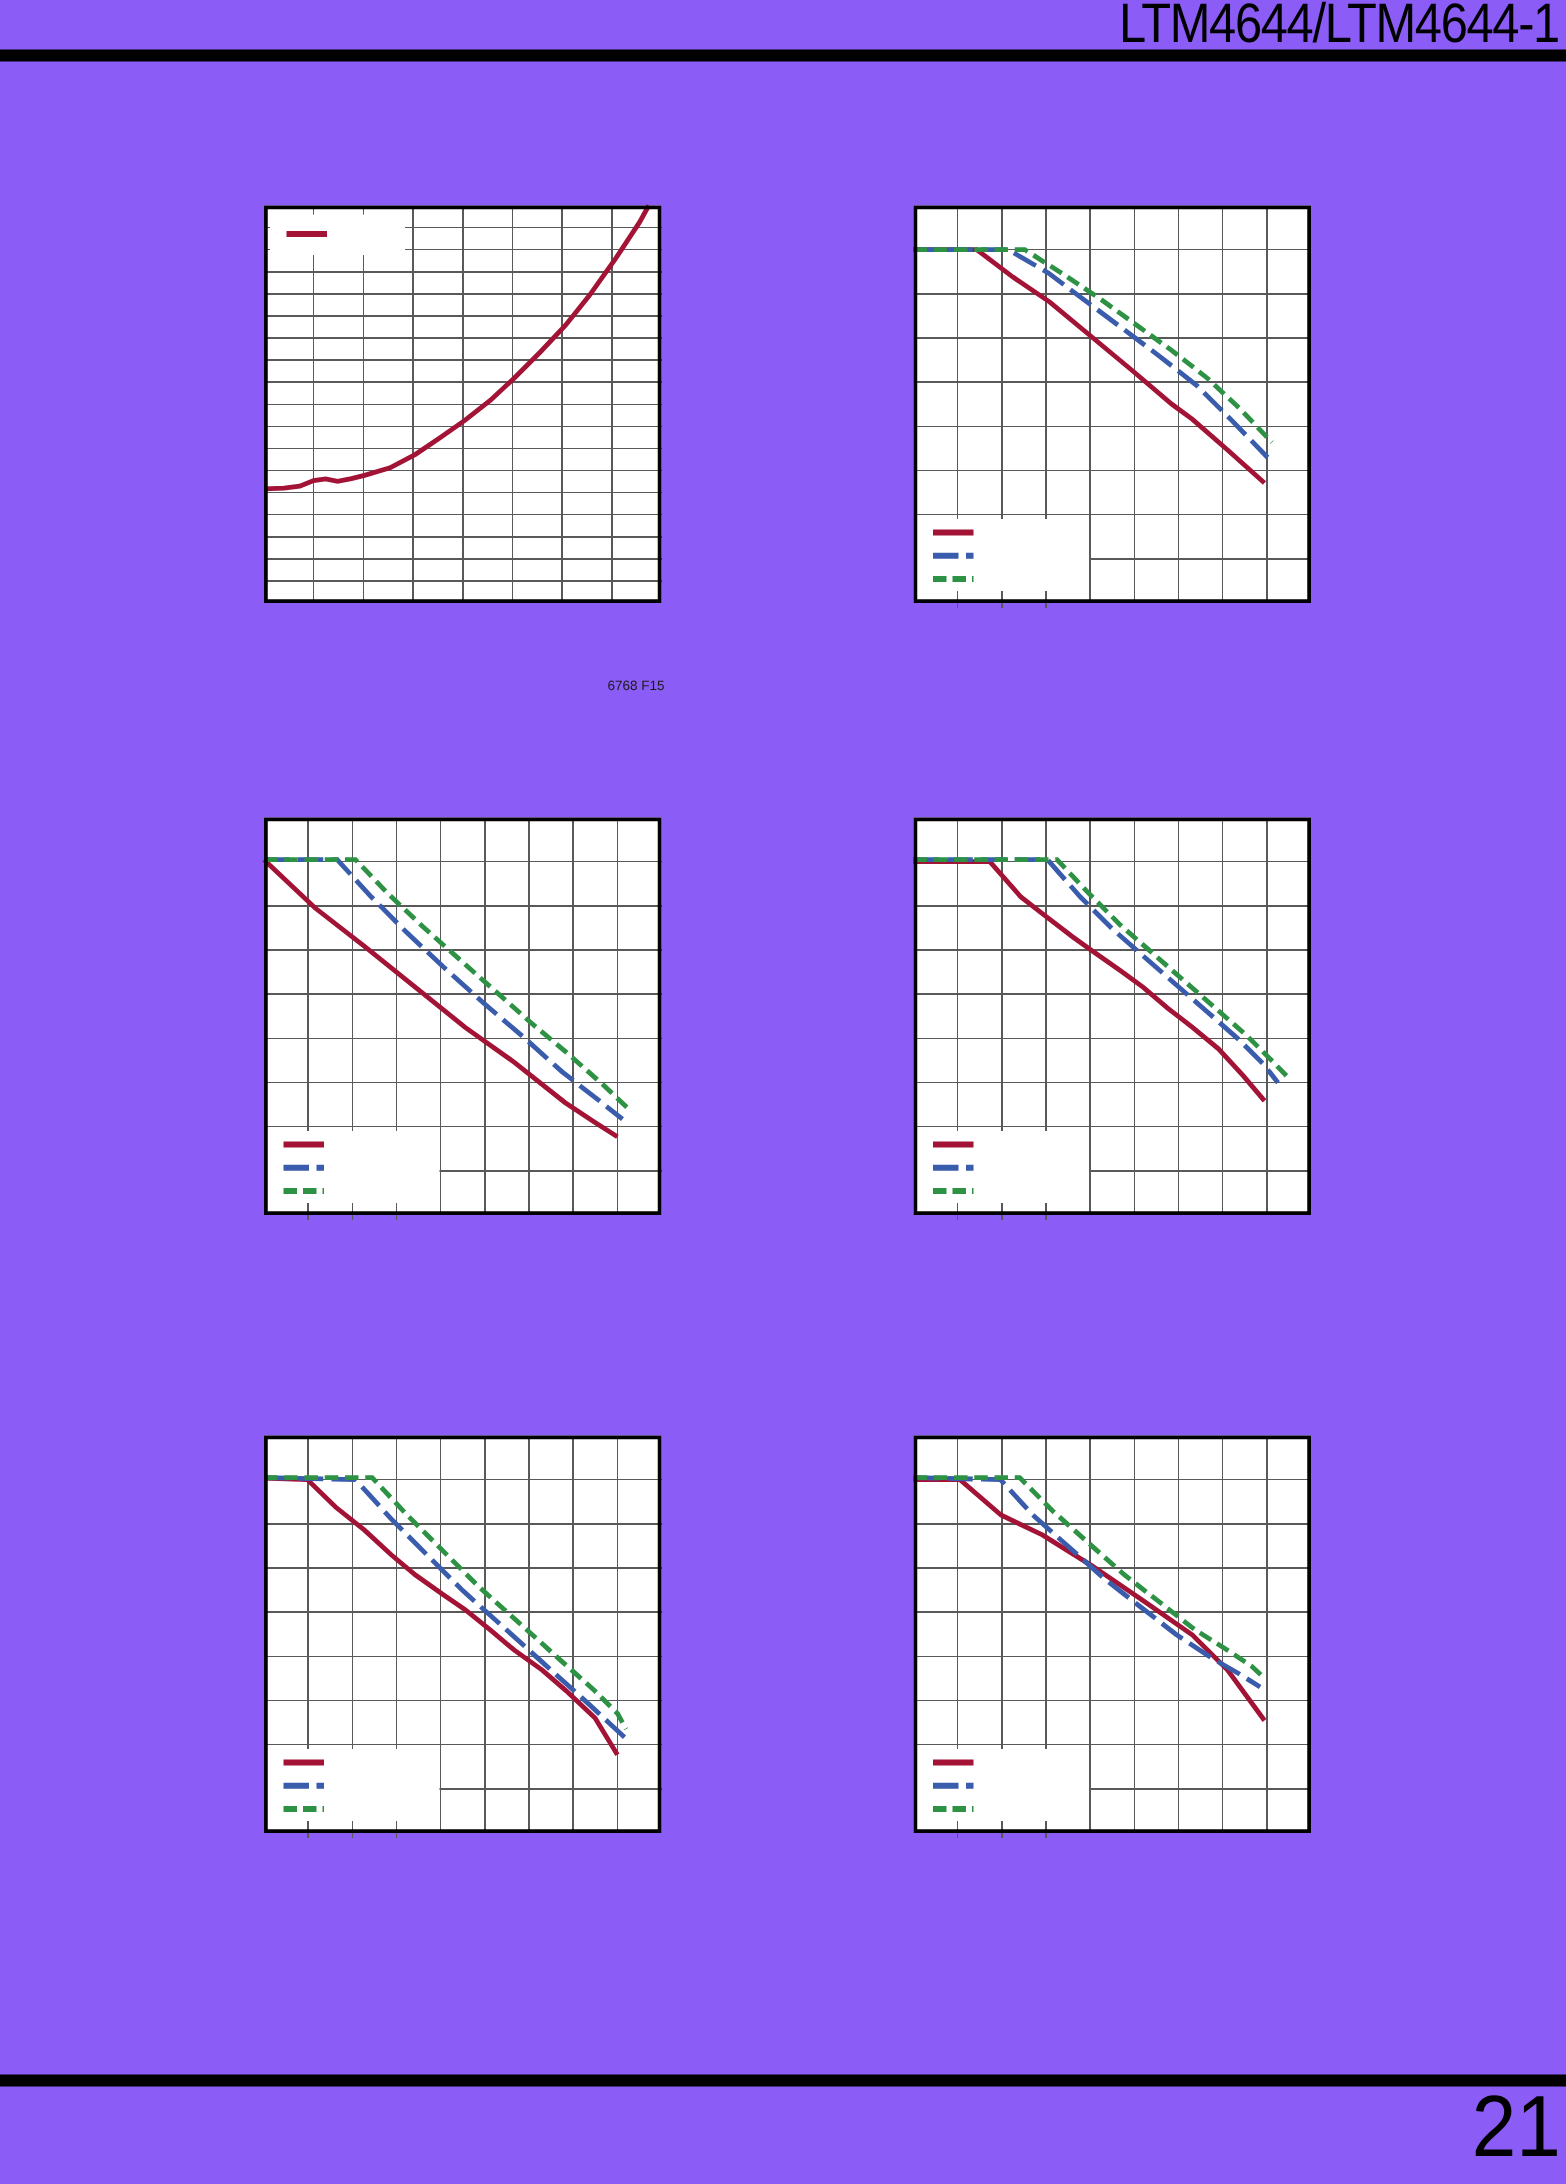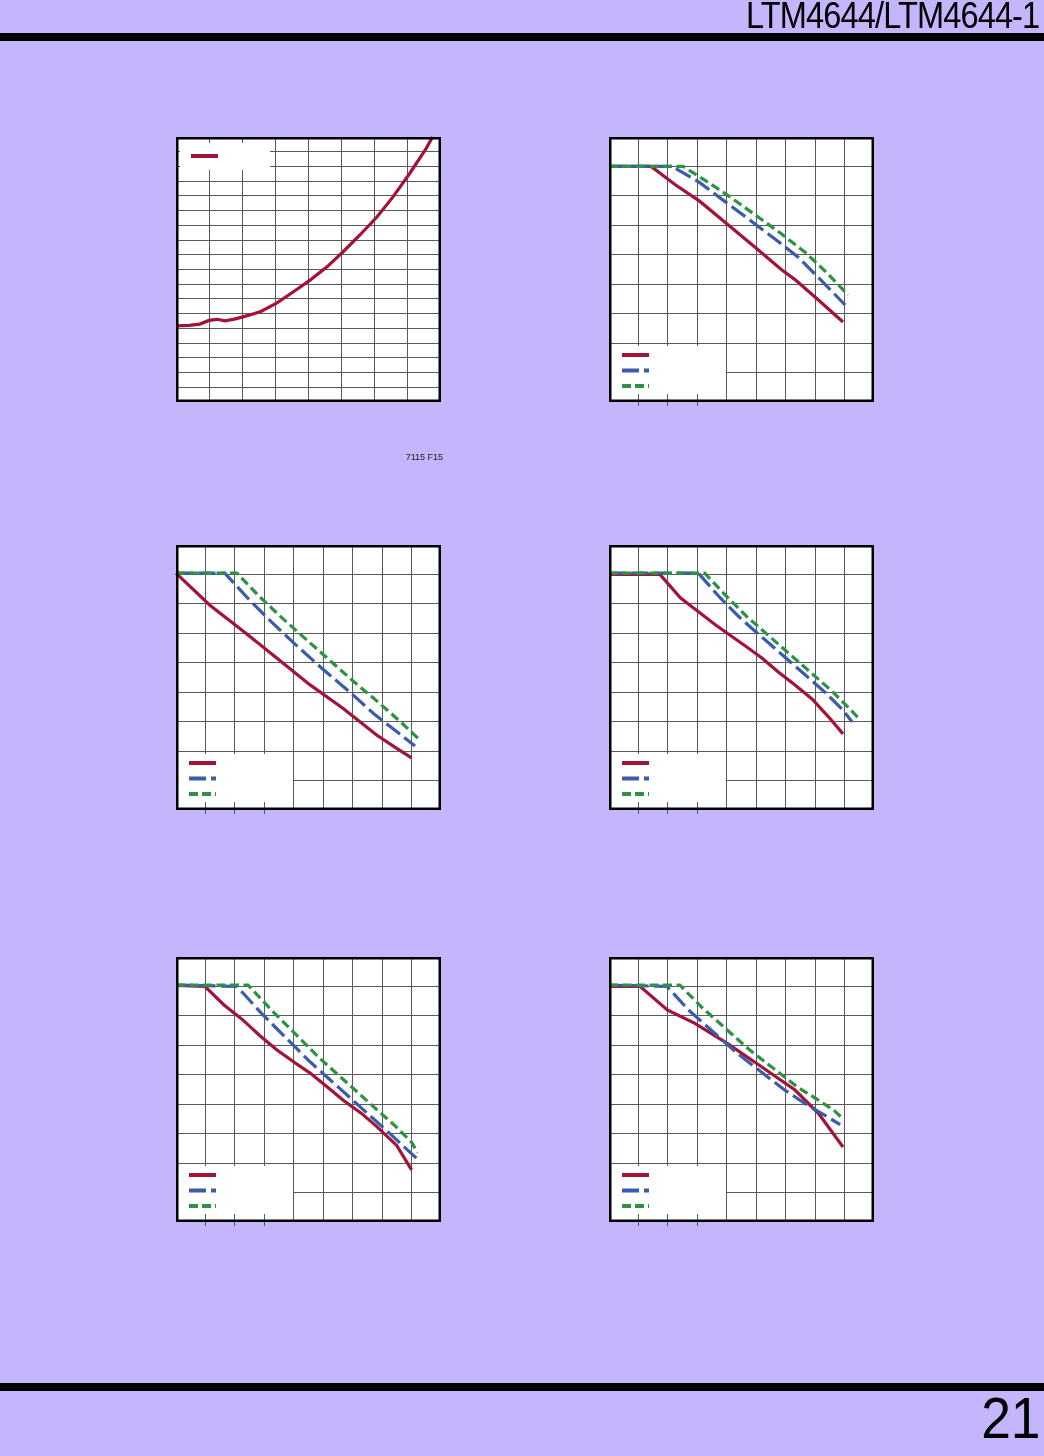--- a/index.html
+++ b/index.html
@@ -1,17 +1,17 @@
 <!DOCTYPE html>
 <html><head>
 <meta charset="utf-8">
 <style>
   html,body{margin:0;padding:0;background:#ffffff;}
   .page{
-    position:relative;width:1044px;height:1456px;background:#c4b5fd;
+    position:relative;width:1044px;height:1456px;background:#8b5cf6;
     font-family:"Liberation Sans",sans-serif;overflow:hidden;
   }
   .rule{position:absolute;left:0;width:1044px;background:#000000;}
   .rule-top{top:33px;height:8px;}
   .rule-bottom{top:1383px;height:8px;}
   .header-title{
     position:absolute;top:-5px;right:5px;margin:0;
     font-size:37px;font-weight:400;color:#000000;letter-spacing:-1px;
     transform:scaleX(0.88);transform-origin:100% 0;white-space:nowrap;
   }
@@ -111,21 +111,21 @@
         <path d="M0.0 29.4 L42.1 29.4 L66.3 47.7 L90.9 64.4 L119.3 88.0 L145.8 110.0 L172.3 132.5 L186.0 142.6 L209.4 163.0 L234.0 185.0" fill="none" stroke="#A31335" stroke-width="3.2"></path>
         <path d="M0.0 29.4 L63.1 29.4 L90.1 45.1 L114.0 63.1 L137.8 80.8 L164.3 100.7 L188.9 120.0 L212.0 143.1 L236.1 168.0" fill="none" stroke="#3A5CAC" stroke-width="3.2" stroke-dasharray="17,5.5"></path>
         <path d="M0.0 29.4 L74.2 29.4 L100.7 46.4 L124.5 62.3 L148.4 79.5 L172.3 96.7 L196.1 115.3 L217.3 135.2 L239.0 157.9" fill="none" stroke="#2E9244" stroke-width="3.2" stroke-dasharray="9,4.5"></path>
         <line x1="13" y1="218" x2="40" y2="218" stroke="#A31335" stroke-width="4"></line>
         <line x1="13" y1="233.5" x2="40" y2="233.5" stroke="#3A5CAC" stroke-width="4" stroke-dasharray="17,5,7,40"></line>
         <line x1="13" y1="249" x2="40" y2="249" stroke="#2E9244" stroke-width="4" stroke-dasharray="9,4"></line>
         <rect x="1.25" y="1.25" width="262.5" height="262.5" fill="none" stroke="#000000" stroke-width="2.5"></rect>
       </svg>
     </div>
 
-  <div class="fig-caption">7115 F15</div>
+  <div class="fig-caption">6768 F15</div>
 
   <div id="c3" class="chart">
       <svg width="265" height="265" viewBox="0 0 265 265">
         <rect x="0" y="0" width="265" height="265" fill="#ffffff"></rect>
         <g stroke="#595959" stroke-width="1" shape-rendering="crispEdges">
           <line x1="29.444444444444443" y1="0" x2="29.444444444444443" y2="265"></line>
           <line x1="58.888888888888886" y1="0" x2="58.888888888888886" y2="265"></line>
           <line x1="88.33333333333333" y1="0" x2="88.33333333333333" y2="265"></line>
           <line x1="117.77777777777777" y1="0" x2="117.77777777777777" y2="265"></line>
           <line x1="147.22222222222223" y1="0" x2="147.22222222222223" y2="265"></line>

